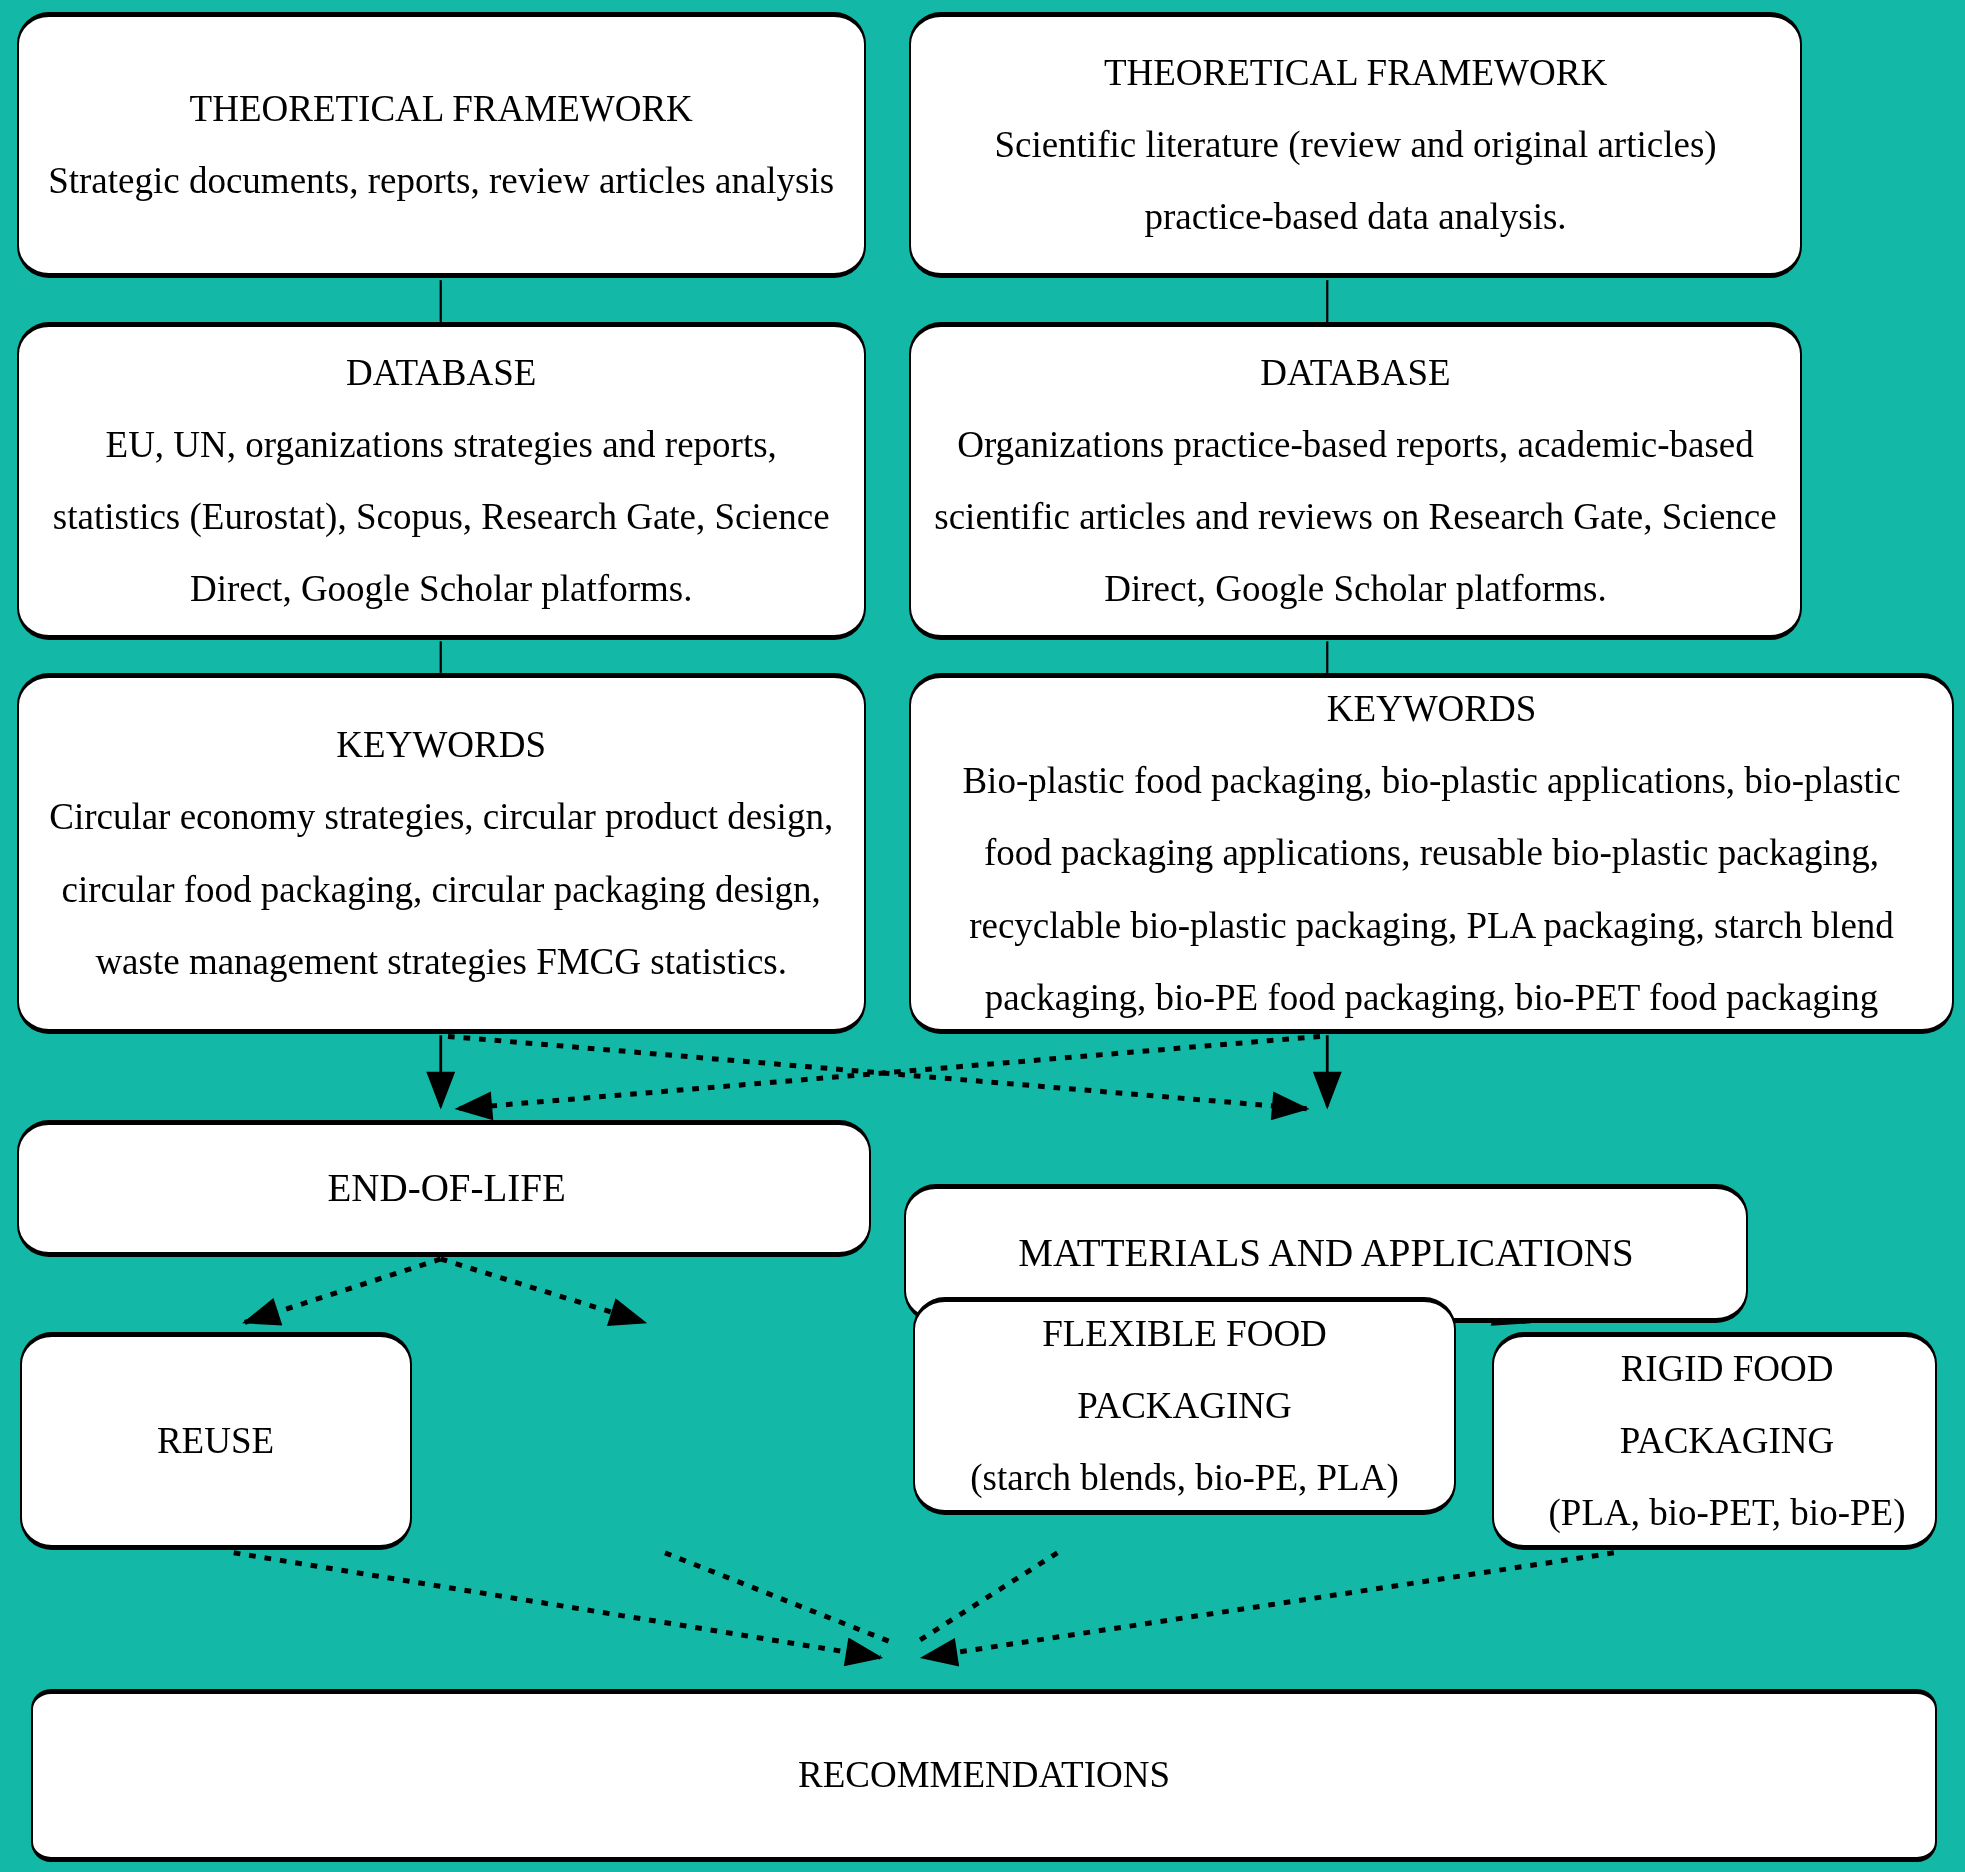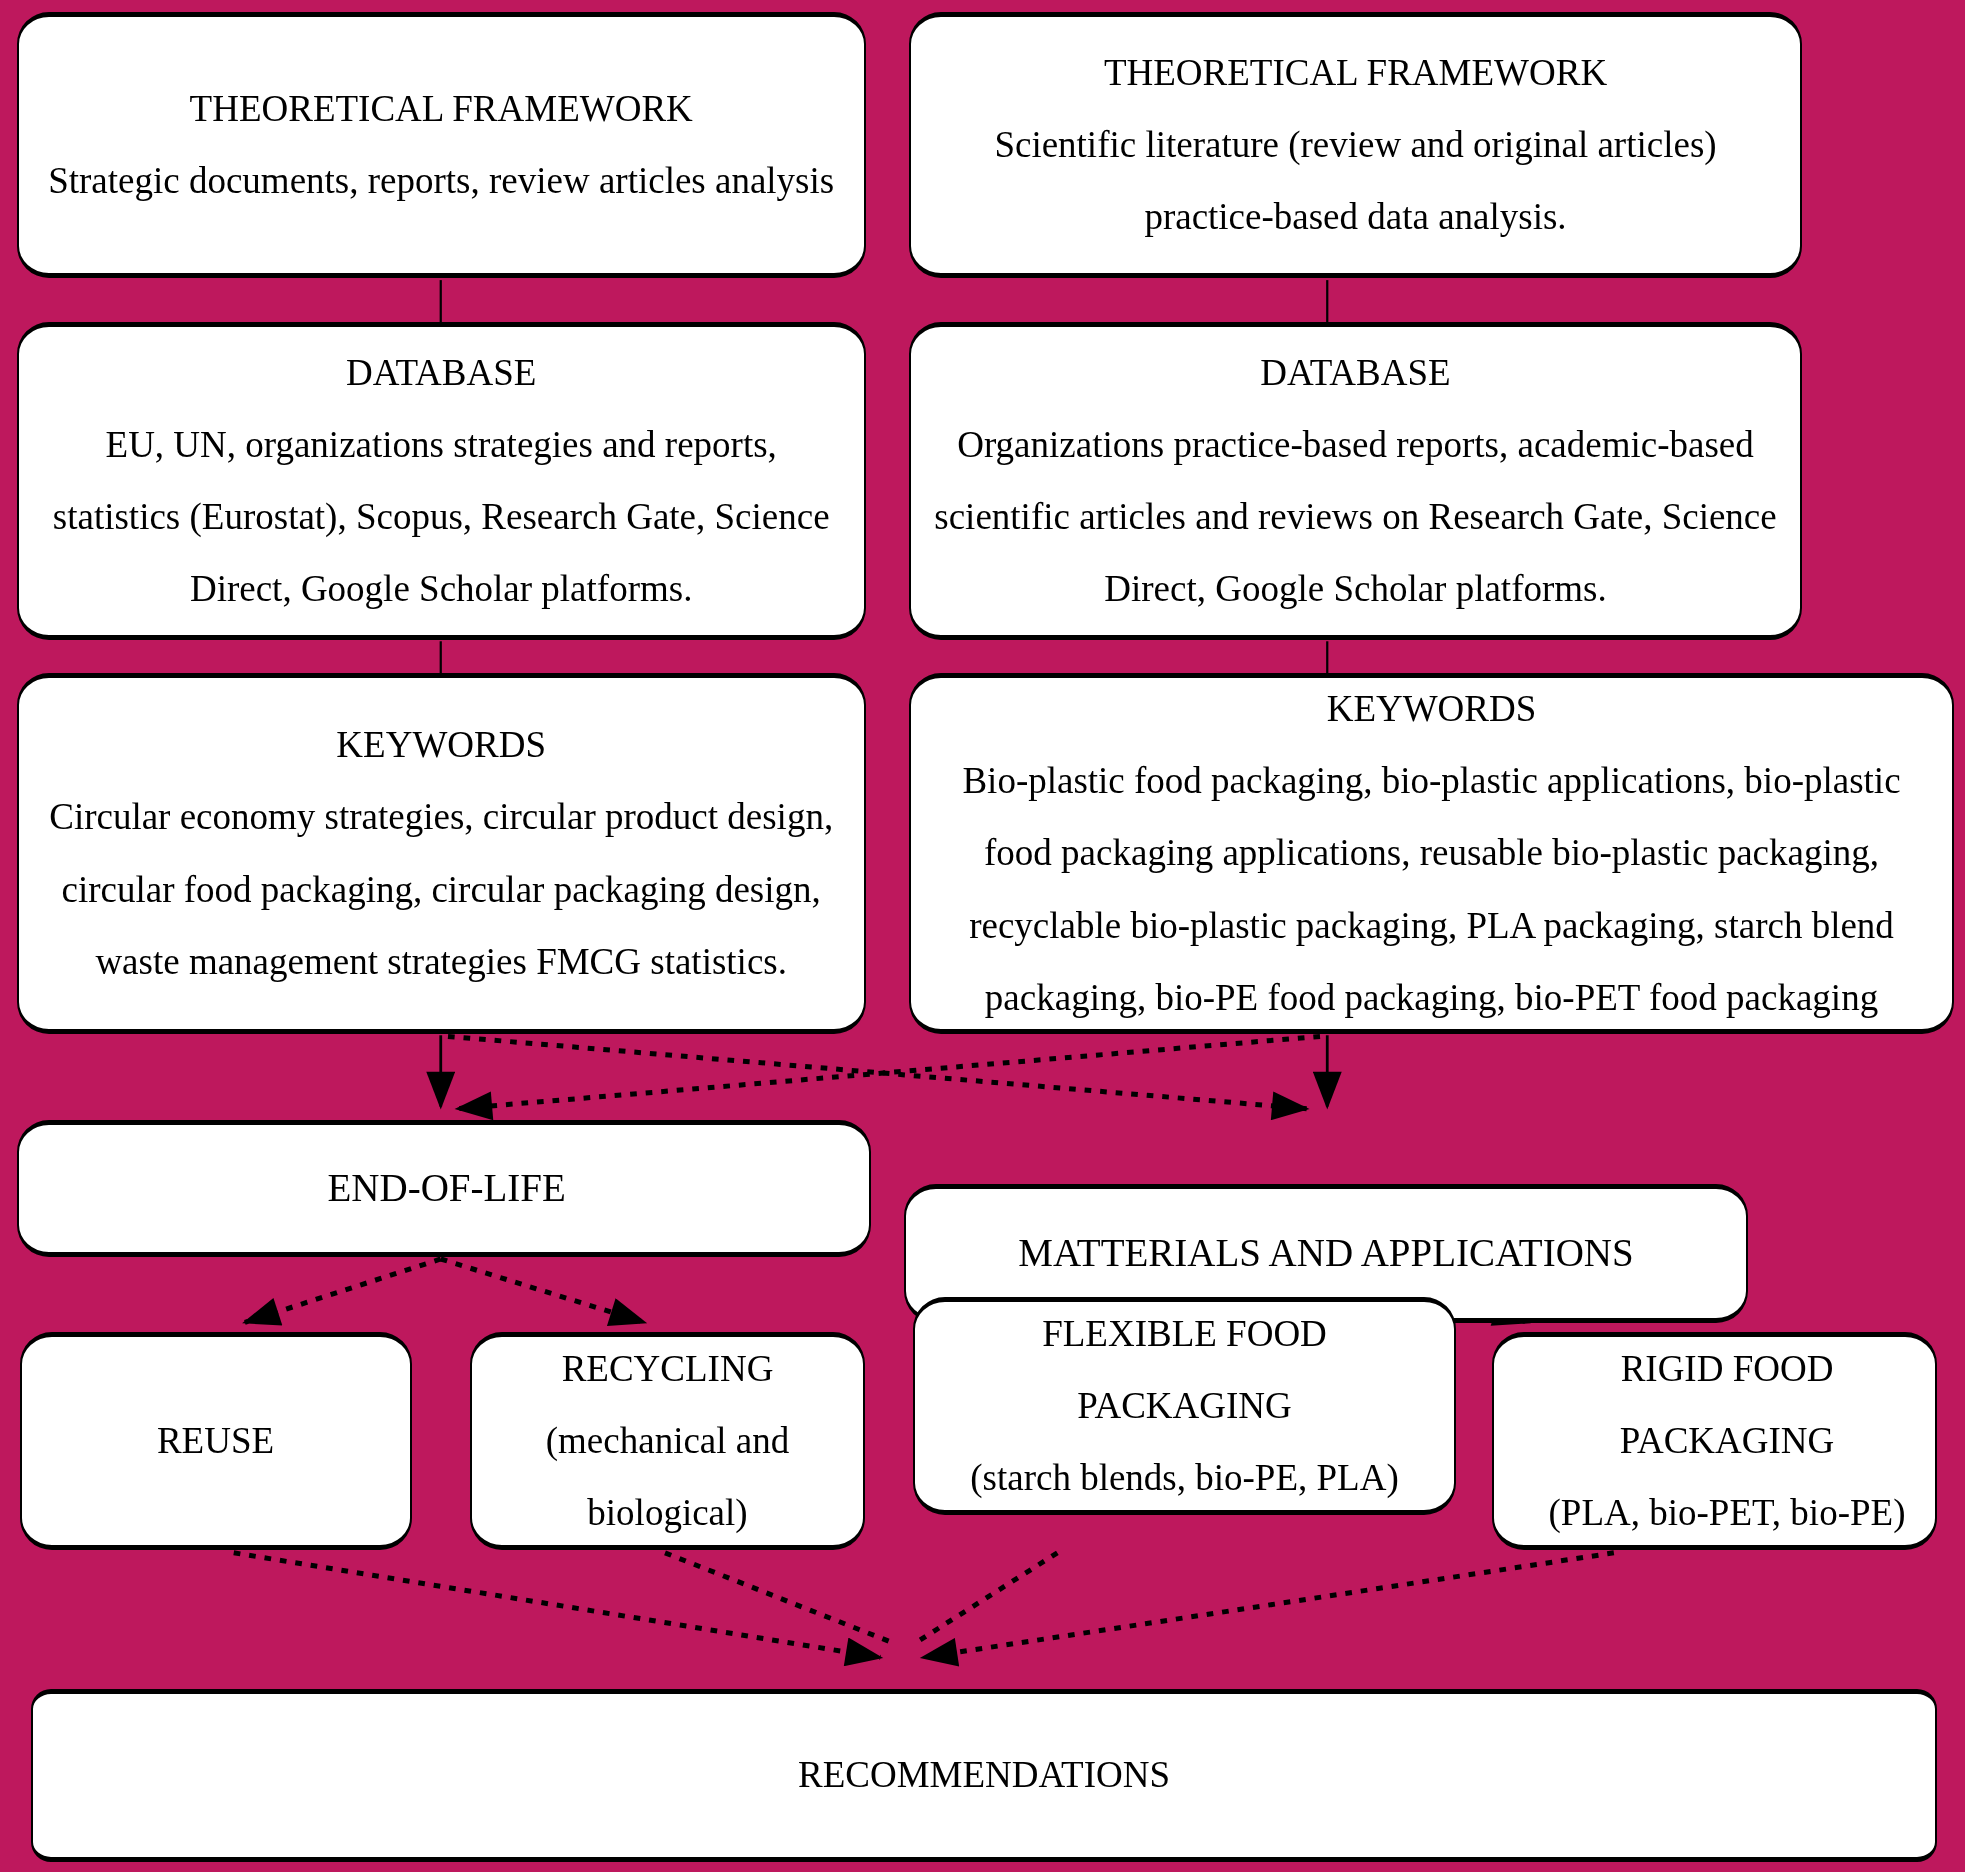--- a/index.html
+++ b/index.html
@@ -1,20 +1,20 @@
 <!DOCTYPE html>
 <html style="font-size:9px"><head>
 <meta charset="utf-8">
 <style>
   html,body{margin:0;padding:0;background:#ffffff;}
   #canvas{
     position:relative;
     width:1965px;
     height:1873px;
-    background:#be185d;
+    background:#14b8a6;
     font-family:"Liberation Serif","DejaVu Serif",serif;
     color:#000000;
   }
   #connectors{position:absolute;left:0;top:0;width:1965px;height:1873px;}
   .box{
     position:absolute;
     box-sizing:border-box;
     background:#ffffff;
     border:2.8px solid #000000;
     border-top-width:5px;
@@ -108,24 +108,20 @@
   </div>
 
   <div class="box big-label" style="left:904px;top:1184px;width:844px;height:139px;">
     <div class="title">MATTERIALS AND APPLICATIONS</div>
   </div>
 
   <div class="box" style="left:19.5px;top:1332px;width:392px;height:218px;">
     <div class="title">REUSE</div>
   </div>
 
-  <div class="box" style="left:470px;top:1332px;width:395px;height:218px;">
-    <div class="title">RECYCLING</div>
-    <div class="body">(mechanical and biological)</div>
-  </div>
 
   <div class="box" style="left:913px;top:1297px;width:543px;height:218px;">
     <div class="title">FLEXIBLE FOOD PACKAGING</div>
     <div class="body">(starch blends, bio-PE, PLA)</div>
   </div>
 
   <div class="box" style="left:1492px;top:1332px;width:445px;height:218px;padding-left:47px;">
     <div class="title">RIGID FOOD PACKAGING</div>
     <div class="body">(PLA, bio-PET, bio-PE)</div>
   </div>

